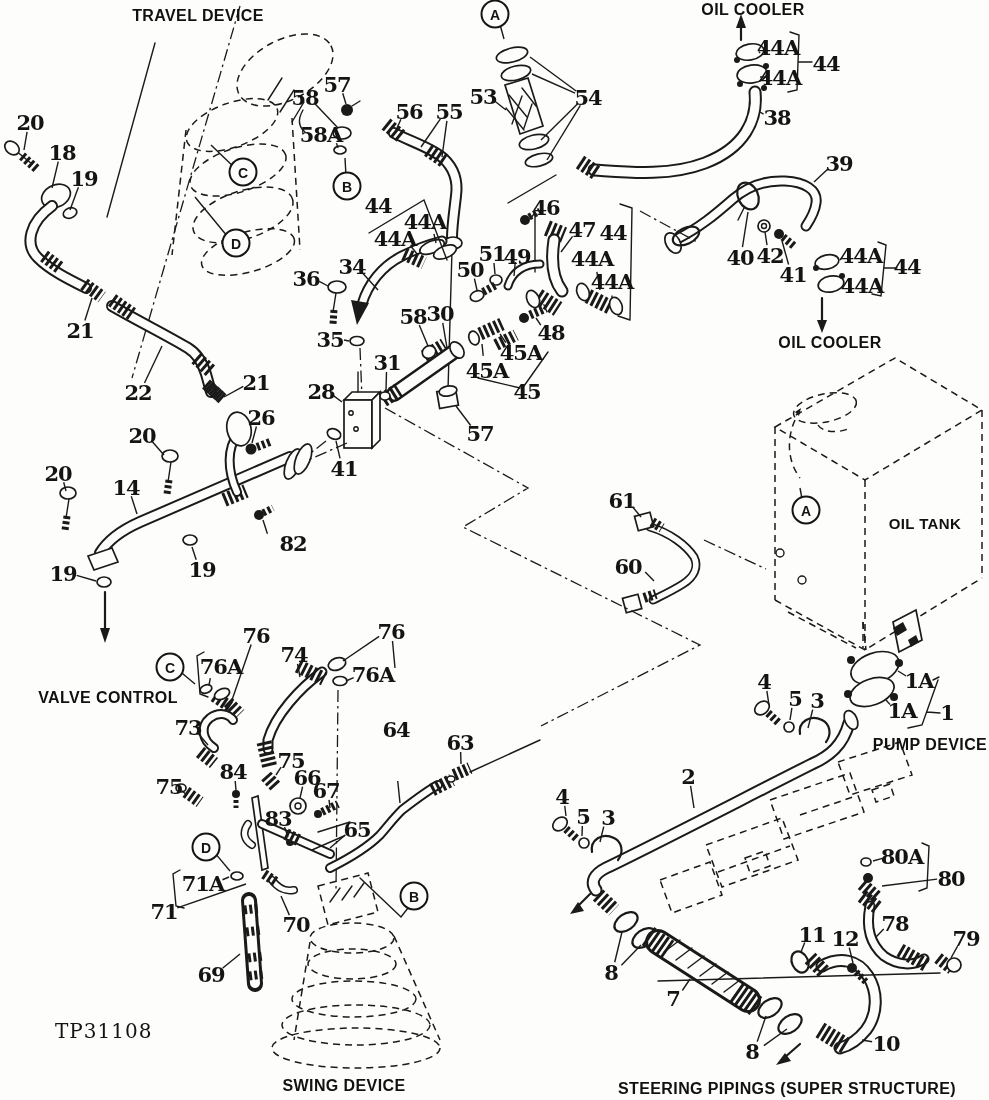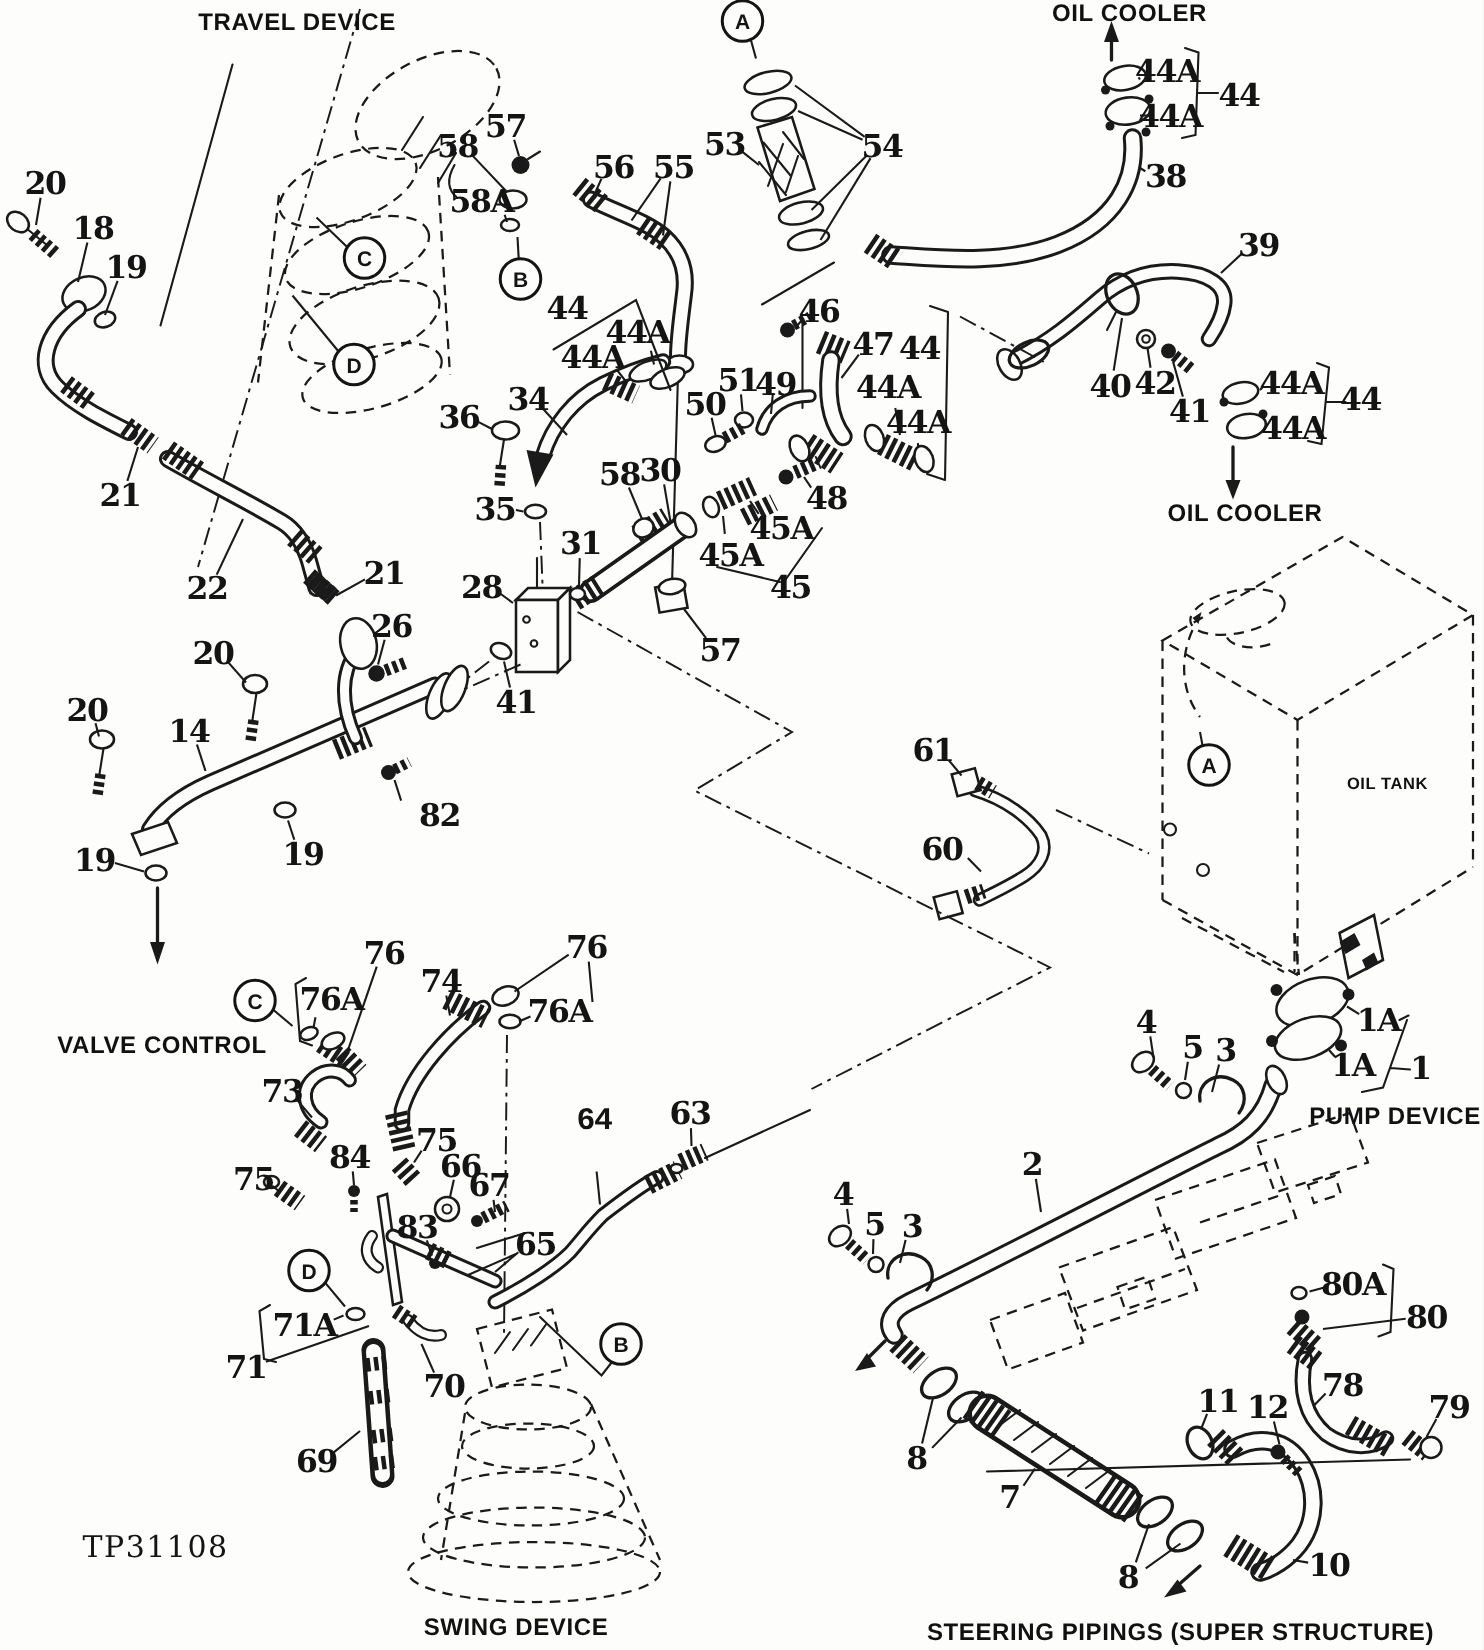--- a/index.html
+++ b/index.html
@@ -555,21 +555,21 @@
       <div class="callout" style="left: 391px; top: 631px;">76</div>
       <div class="callout" style="left: 373px; top: 674px;">76A</div>
       <div class="callout" style="left: 188px; top: 727px;">73</div>
       <div class="callout" style="left: 291px; top: 760px;">75</div>
       <div class="callout" style="left: 233px; top: 771px;">84</div>
       <div class="callout" style="left: 307px; top: 777px;">66</div>
       <div class="callout" style="left: 326px; top: 790px;">67</div>
       <div class="callout" style="left: 169px; top: 786px;">75</div>
       <div class="callout" style="left: 278px; top: 818px;">83</div>
       <div class="callout" style="left: 357px; top: 829px;">65</div>
-      <div class="callout" style="left: 396px; top: 748px; font-family: Liberation Mono, monospace;">64</div>
+      <div class="callout" style="left: 396px; top: 729px;">64</div>
       <div class="callout" style="left: 460px; top: 742px;">63</div>
       <div class="callout" style="left: 203px; top: 883px;">71A</div>
       <div class="callout" style="left: 164px; top: 911px;">71</div>
       <div class="callout" style="left: 296px; top: 924px;">70</div>
       <div class="callout" style="left: 211px; top: 974px;">69</div>
       <div class="callout" style="left: 764px; top: 681px;">4</div>
       <div class="callout" style="left: 795px; top: 698px;">5</div>
       <div class="callout" style="left: 817px; top: 700px;">3</div>
       <div class="callout" style="left: 919px; top: 680px;">1A</div>
       <div class="callout" style="left: 902px; top: 710px;">1A</div>
@@ -592,21 +592,21 @@
       <div class="refcircle" style="left: 347px; top: 186px;">B</div>
       <div class="refcircle" style="left: 243px; top: 172px;">C</div>
       <div class="refcircle" style="left: 236px; top: 243px;">D</div>
       <div class="refcircle" style="left: 806px; top: 510px;">A</div>
       <div class="refcircle" style="left: 170px; top: 667px;">C</div>
       <div class="refcircle" style="left: 206px; top: 847px;">D</div>
       <div class="refcircle" style="left: 414px; top: 896px;">B</div>
       <div class="seclabel" style="font-size: 16px; left: 198px; top: 16px;">TRAVEL DEVICE</div>
       <div class="seclabel" style="font-size: 16px; left: 753px; top: 10px;">OIL COOLER</div>
       <div class="seclabel" style="font-size: 16px; left: 830px; top: 343px;">OIL COOLER</div>
-      <div class="seclabel" style="font-size: 11px; left: 925px; top: 523px;">OIL TANK</div>
+      <div class="seclabel" style="font-size: 15px; left: 925px; top: 523px;">OIL TANK</div>
       <div class="seclabel" style="font-size: 16px; left: 108px; top: 698px;">VALVE CONTROL</div>
       <div class="seclabel" style="font-size: 16px; left: 930px; top: 745px;">PUMP DEVICE</div>
       <div class="seclabel" style="font-size: 16px; left: 344px; top: 1086px;">SWING DEVICE</div>
       <div class="seclabel" style="font-size: 16px; left: 787px; top: 1089px;">STEERING PIPINGS (SUPER STRUCTURE)</div>
     </div>
 
   <div id="drawing-number">TP31108</div>
 </div>
 
 </body></html>

